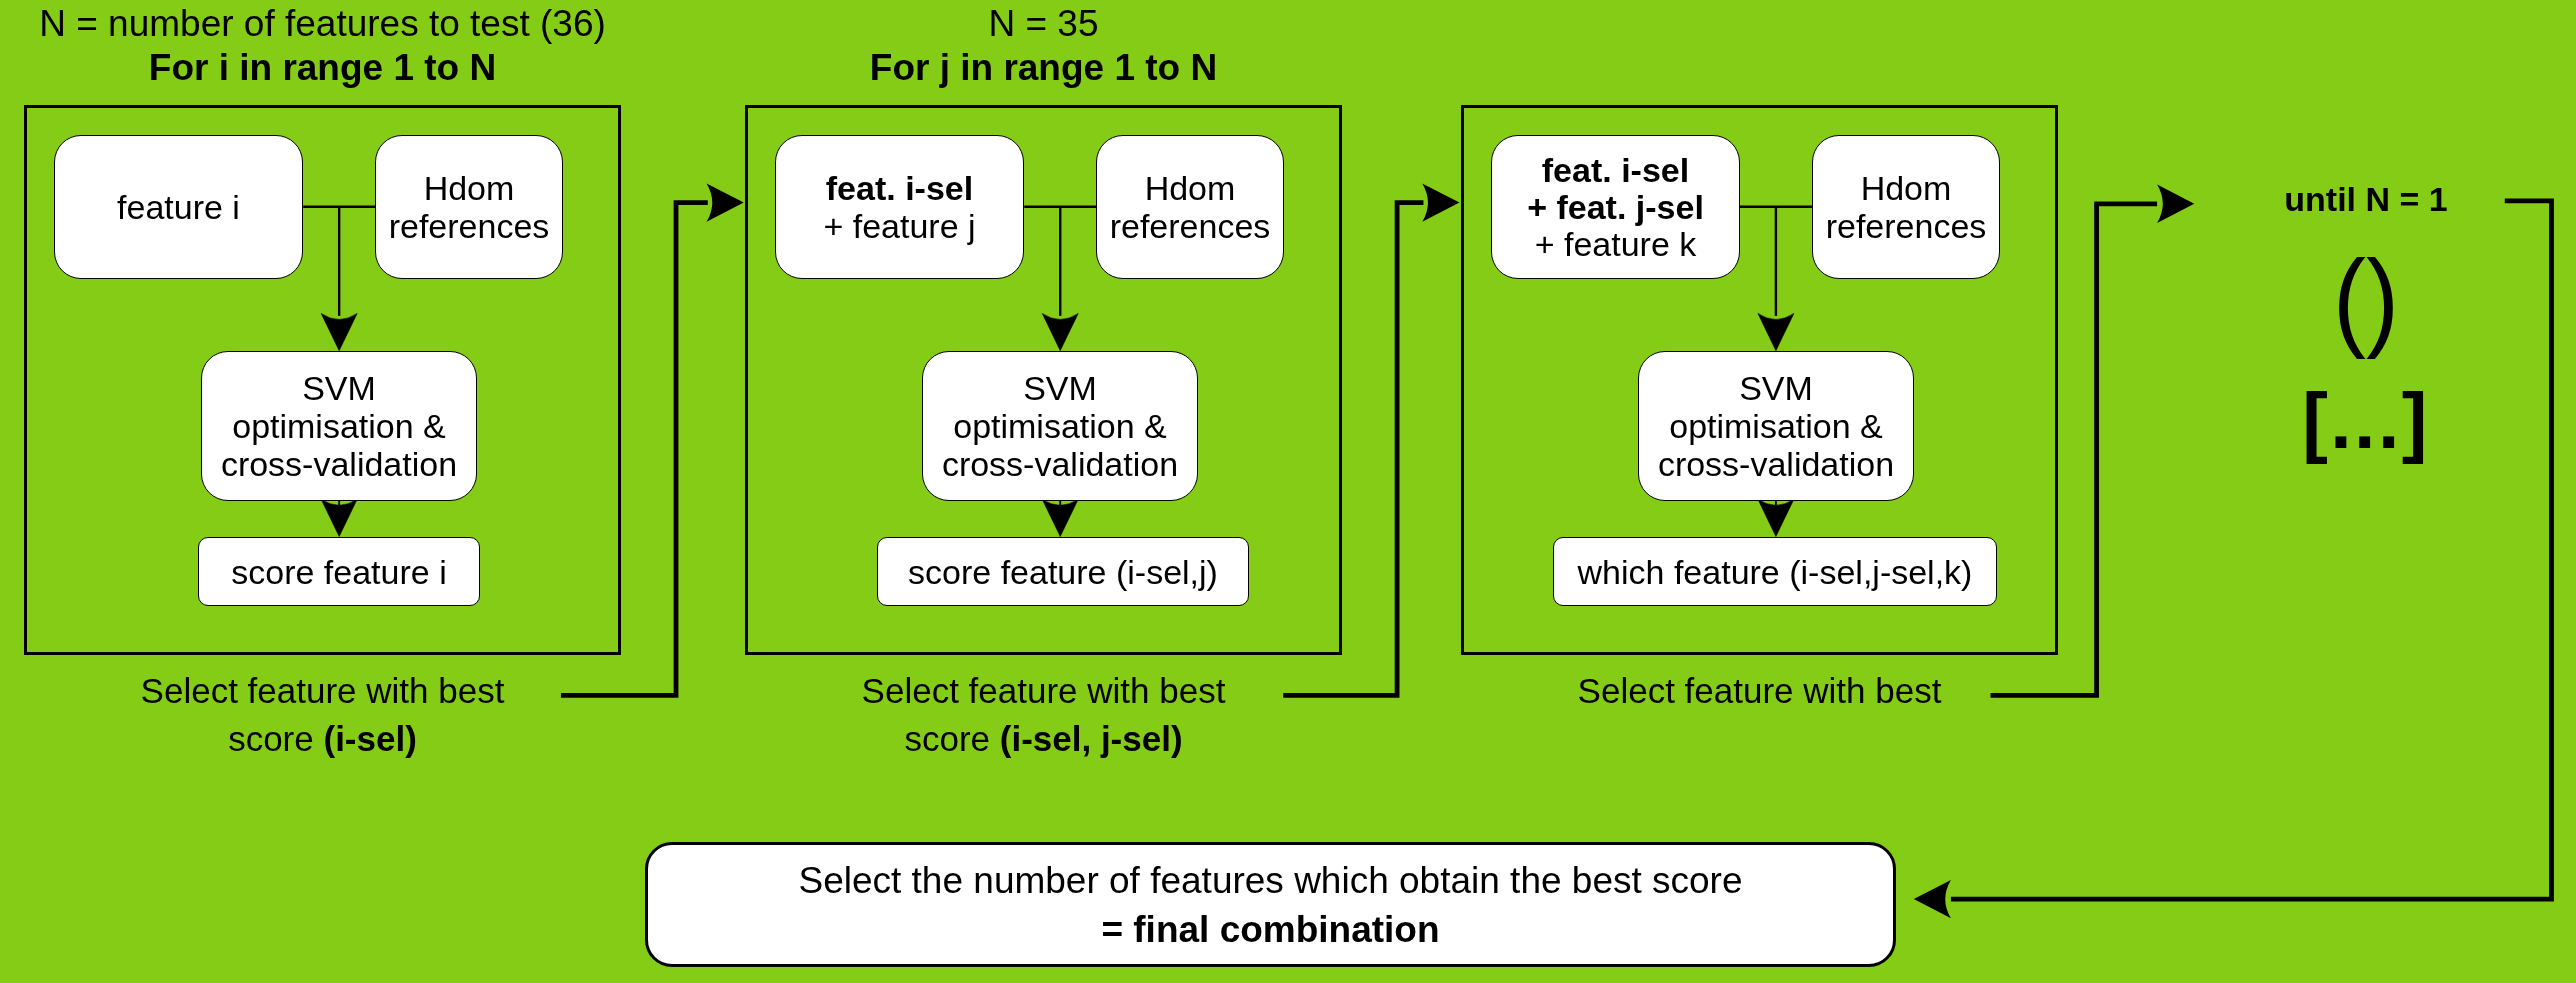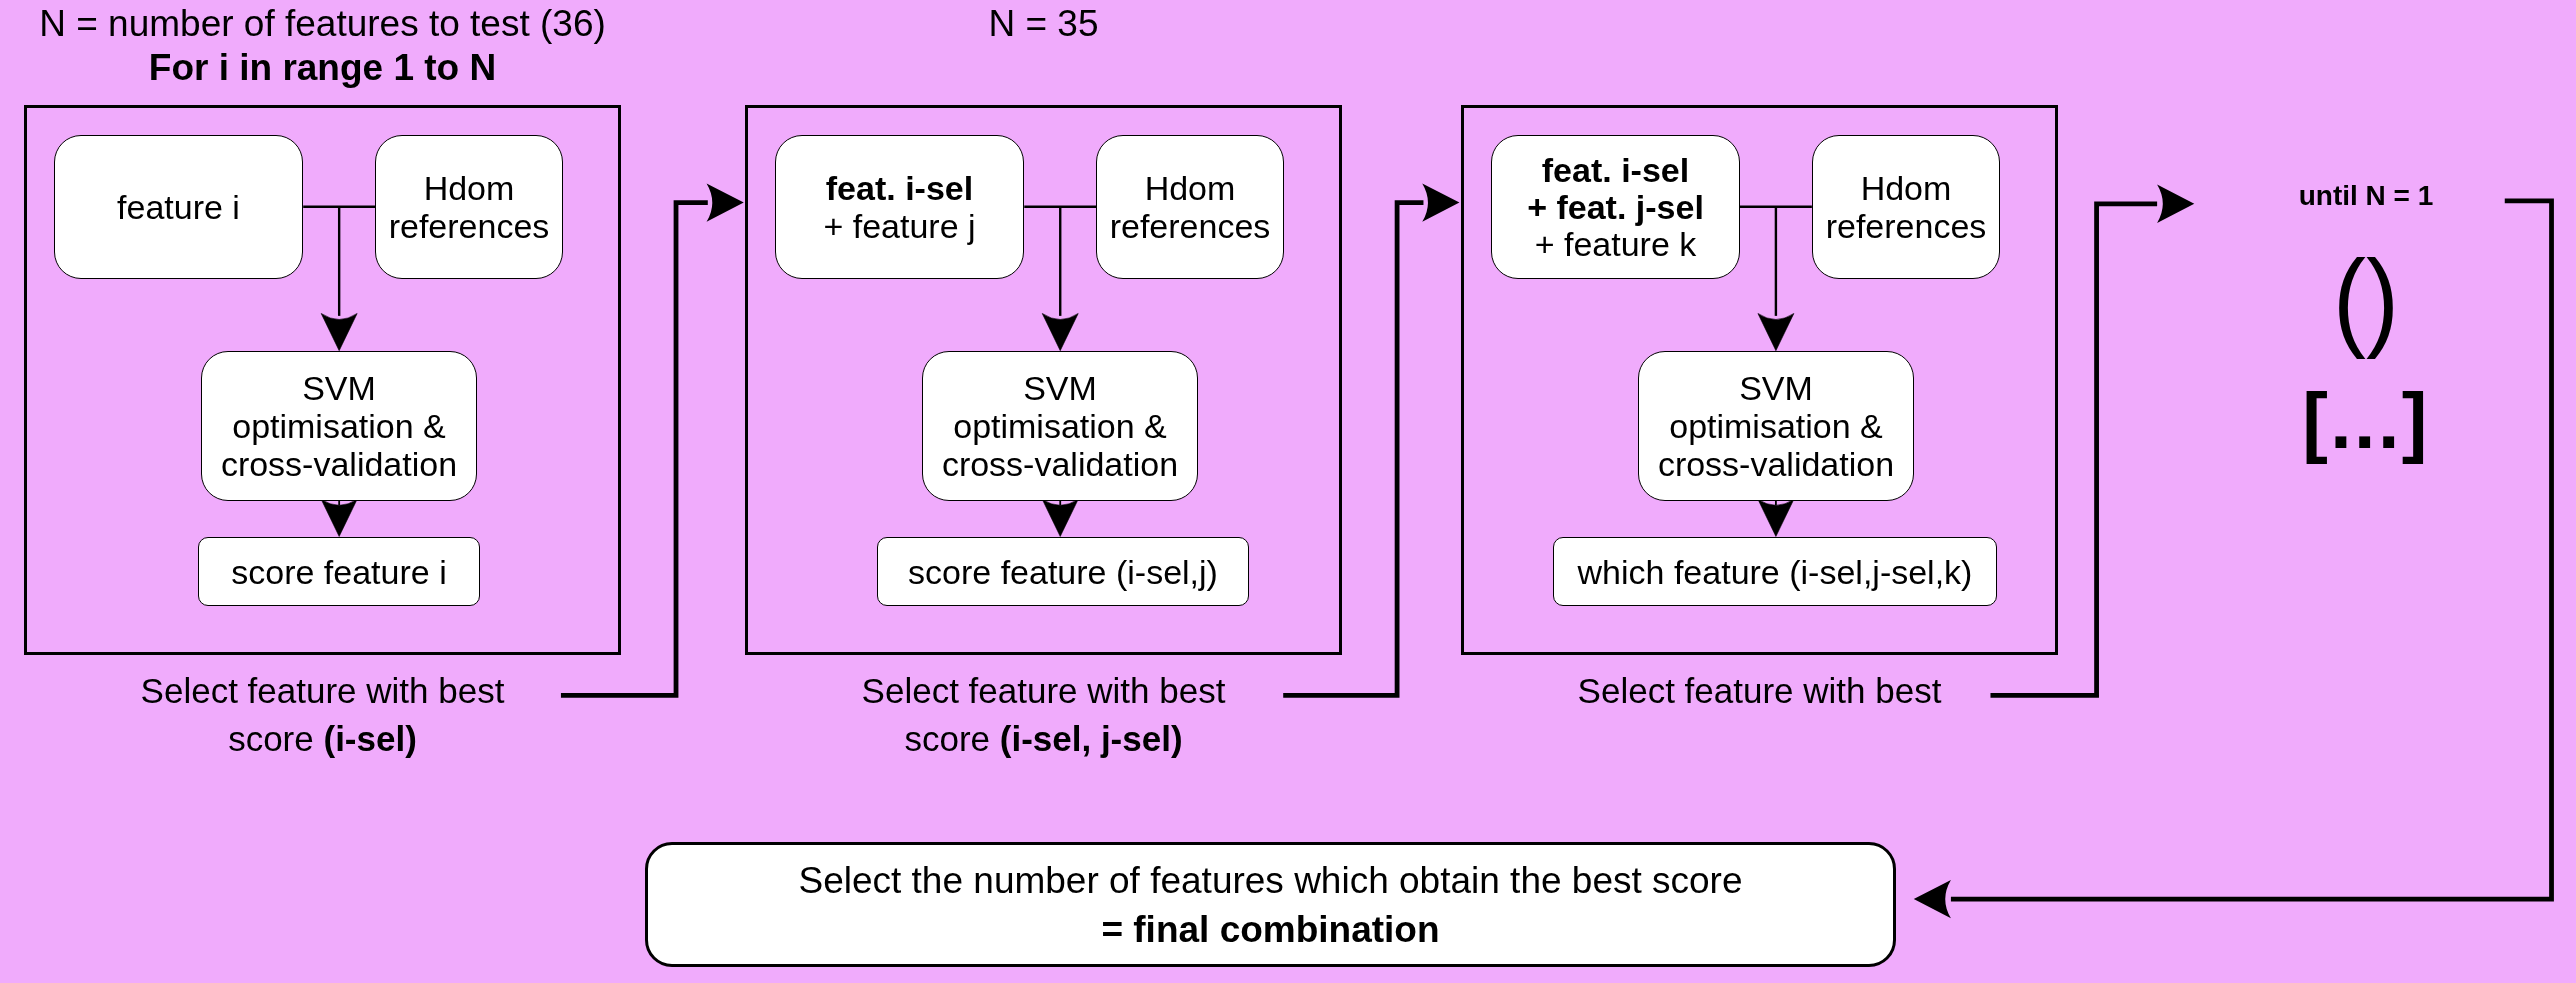--- a/index.html
+++ b/index.html
@@ -1,19 +1,19 @@
 <!DOCTYPE html>
 <html style="font-size:9.6px"><head>
 <meta charset="utf-8">
 <style>
   html,body{margin:0;padding:0;background:#ffffff;}
   .canvas{
     position:relative;
     width:2576px;height:983px;
-    background:#f0abfc;
+    background:#84cc16;
     color:#000;
     font-family:"Liberation Sans",sans-serif;
     overflow:hidden;
   }
   svg.wires{position:absolute;left:0;top:0;z-index:1;}
   .panel{position:absolute;top:0;width:597px;height:983px;z-index:2;}
   .hdr{position:absolute;left:-150px;right:-150px;top:2.4px;text-align:center;}
   .hdr1{font-size:37px;line-height:44px;white-space:nowrap;}
   .hdr2{font-size:37px;line-height:44px;font-weight:bold;white-space:nowrap;}
   .frame{
@@ -30,21 +30,21 @@
   .ref{left:351px;top:135px;width:188px;height:144px;white-space:pre-line;}
   .svm{left:177px;top:351px;width:276px;height:150px;white-space:pre-line;}
   .score{top:537px;height:69px;border-radius:10px;white-space:nowrap;}
   .b{font-weight:bold;}
   .caption{
     position:absolute;left:-60px;right:-60px;top:667px;
     text-align:center;font-size:35px;line-height:48px;z-index:2;
   }
   .term-until{
     position:absolute;left:2198px;top:180px;width:336px;text-align:center;
-    font-size:28px;font-weight:bold;white-space:nowrap;z-index:2;
+    font-size:34px;font-weight:bold;white-space:nowrap;z-index:2;
   }
   .term-paren{
     position:absolute;left:2198px;top:249px;width:336px;
     display:flex;align-items:center;justify-content:center;
     font-size:34px;line-height:41px;z-index:2;
   }
   .paren{
     font-size:99px;font-weight:400;display:inline-block;
     transform:scaleY(1.1);line-height:99px;
   }
@@ -129,20 +129,21 @@
     <div class="rbox score" style="left:174px;width:282px;">score feature i</div>
     <div class="caption">
       <div>Select feature with best</div>
       <div><span>score</span> <span class="b">(i-sel)</span></div>
     </div>
   </section>
 
   <section class="panel" style="left:745px;">
     <div class="hdr">
       <div class="hdr1">N = 35</div>
+      <div class="hdr2">For j in range 1 to N</div>
     </div>
     <div class="frame"></div>
     <div class="rbox input">
       <div class="b">feat. i-sel</div>
       <div>+ feature j</div>
     </div>
     <div class="rbox ref">Hdom
 references</div>
     <div class="rbox svm">SVM
 optimisation &amp;

